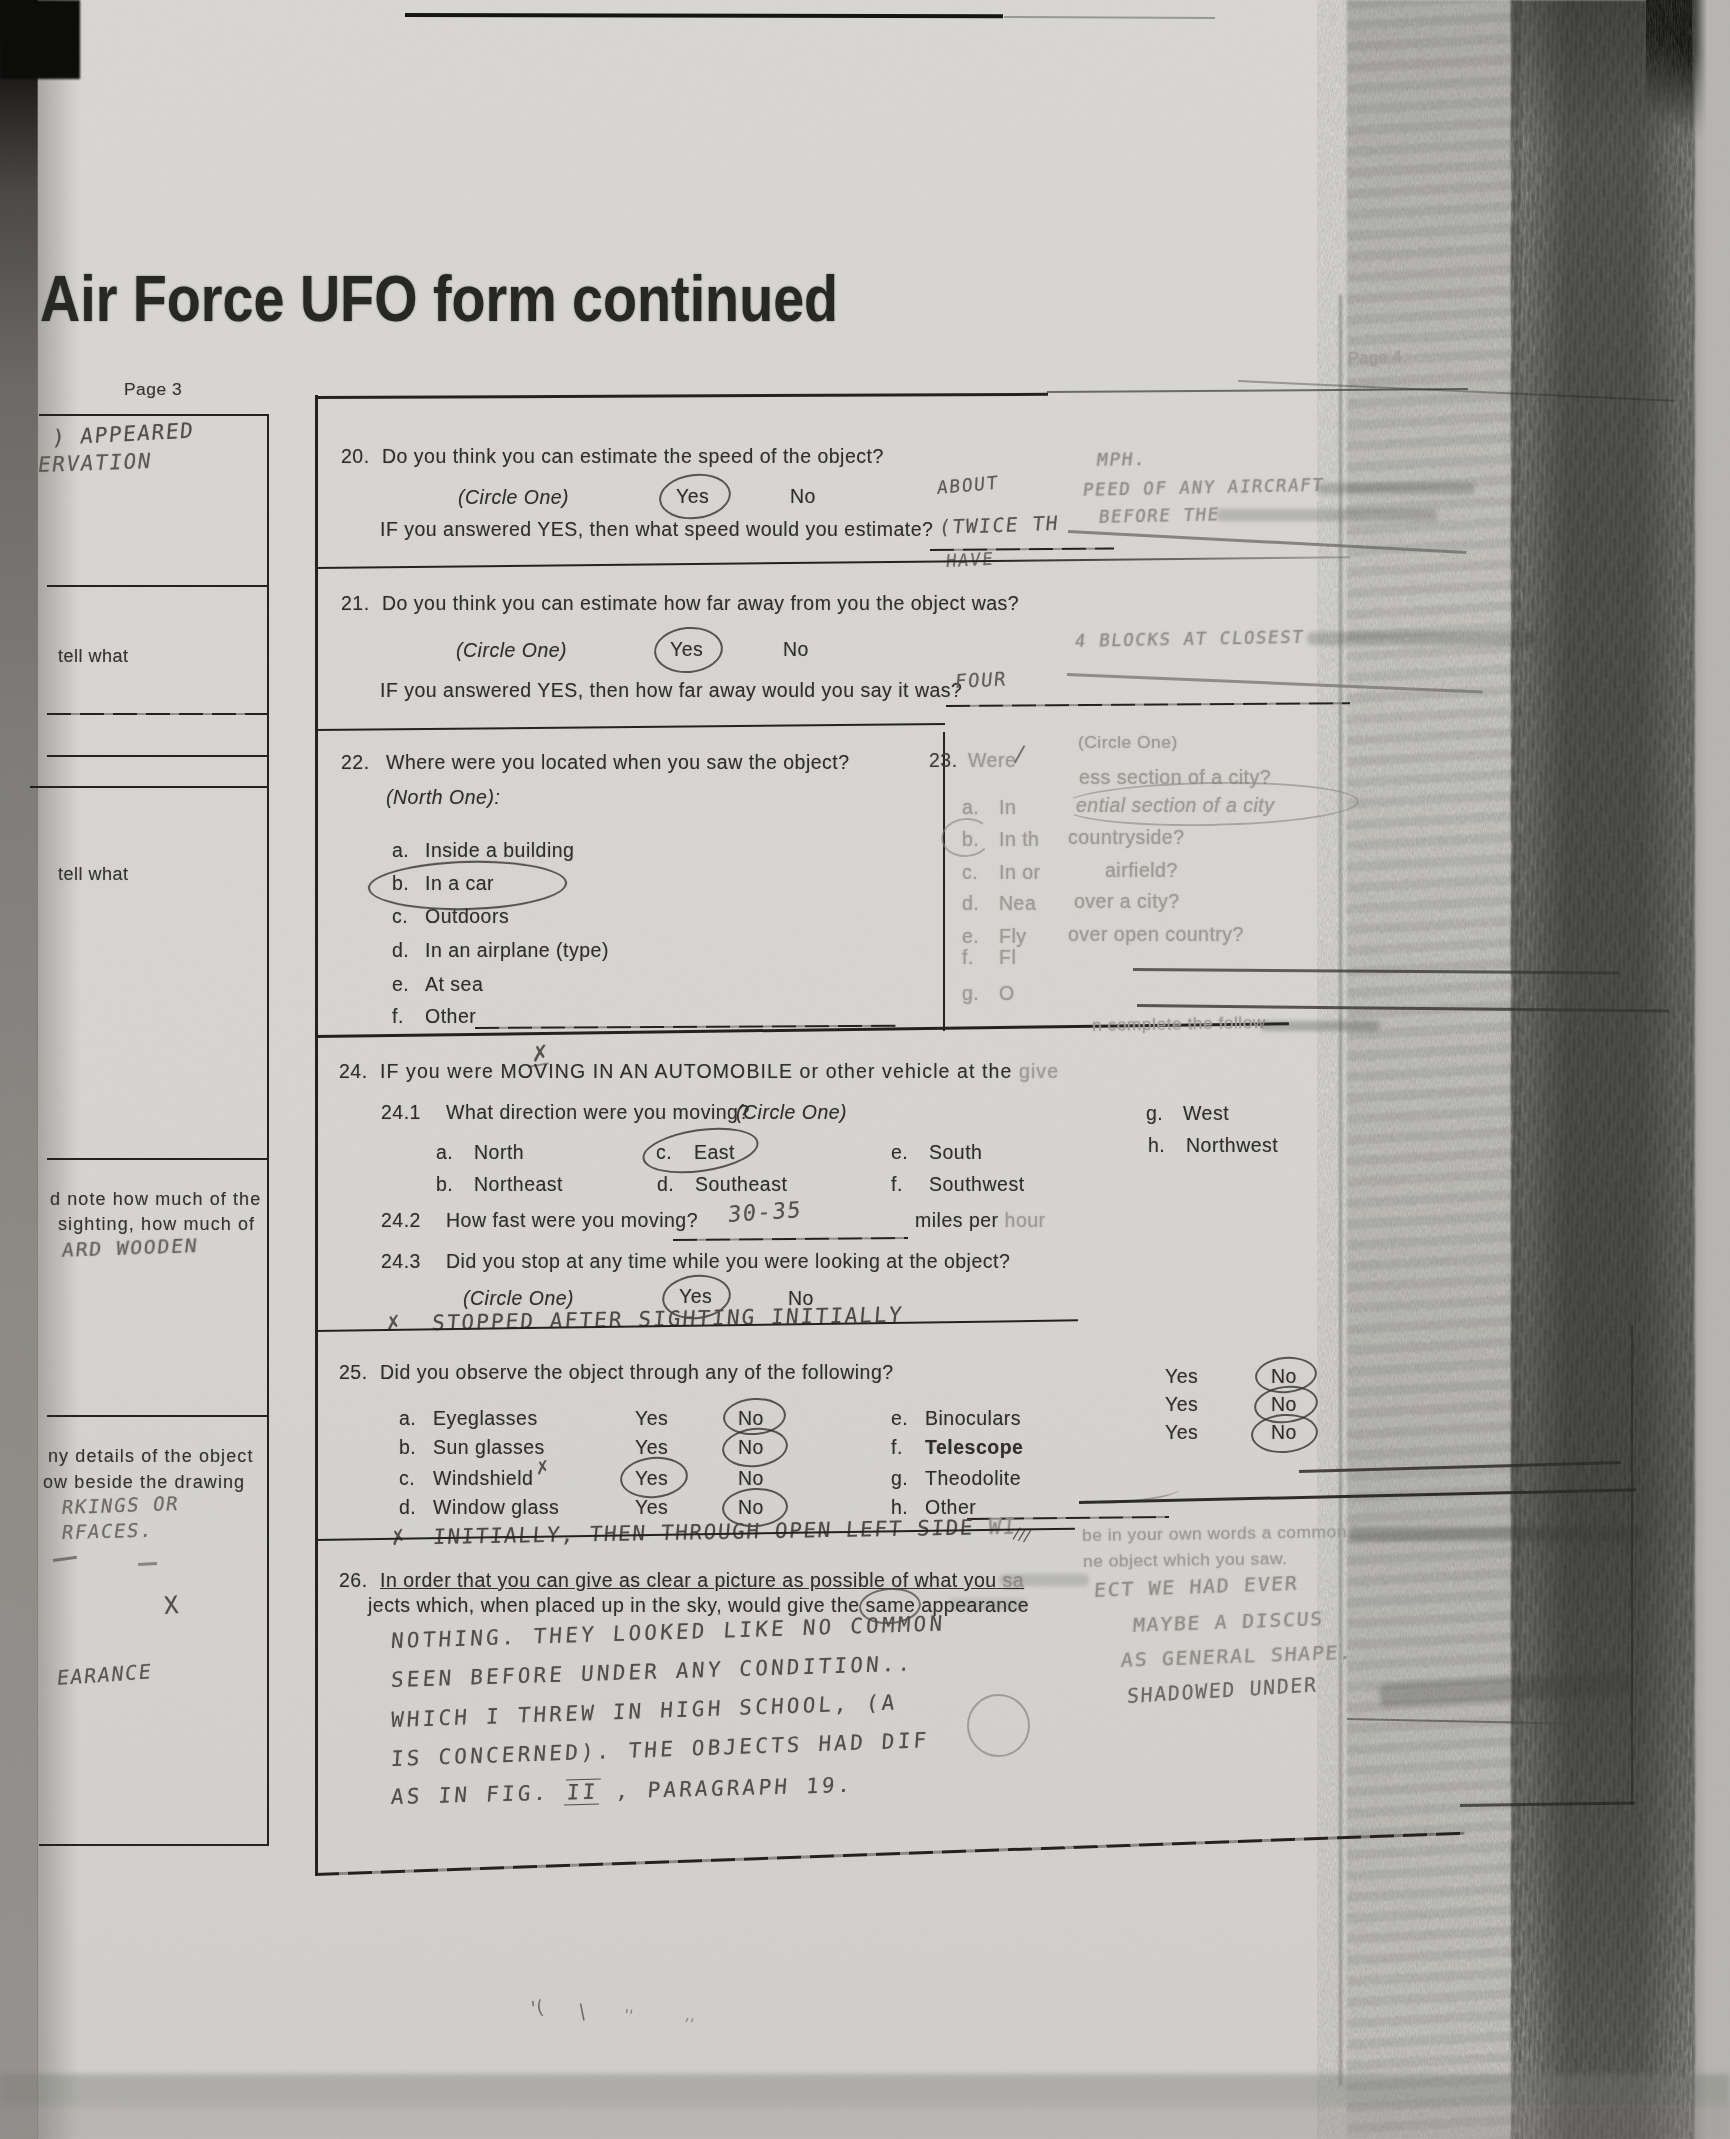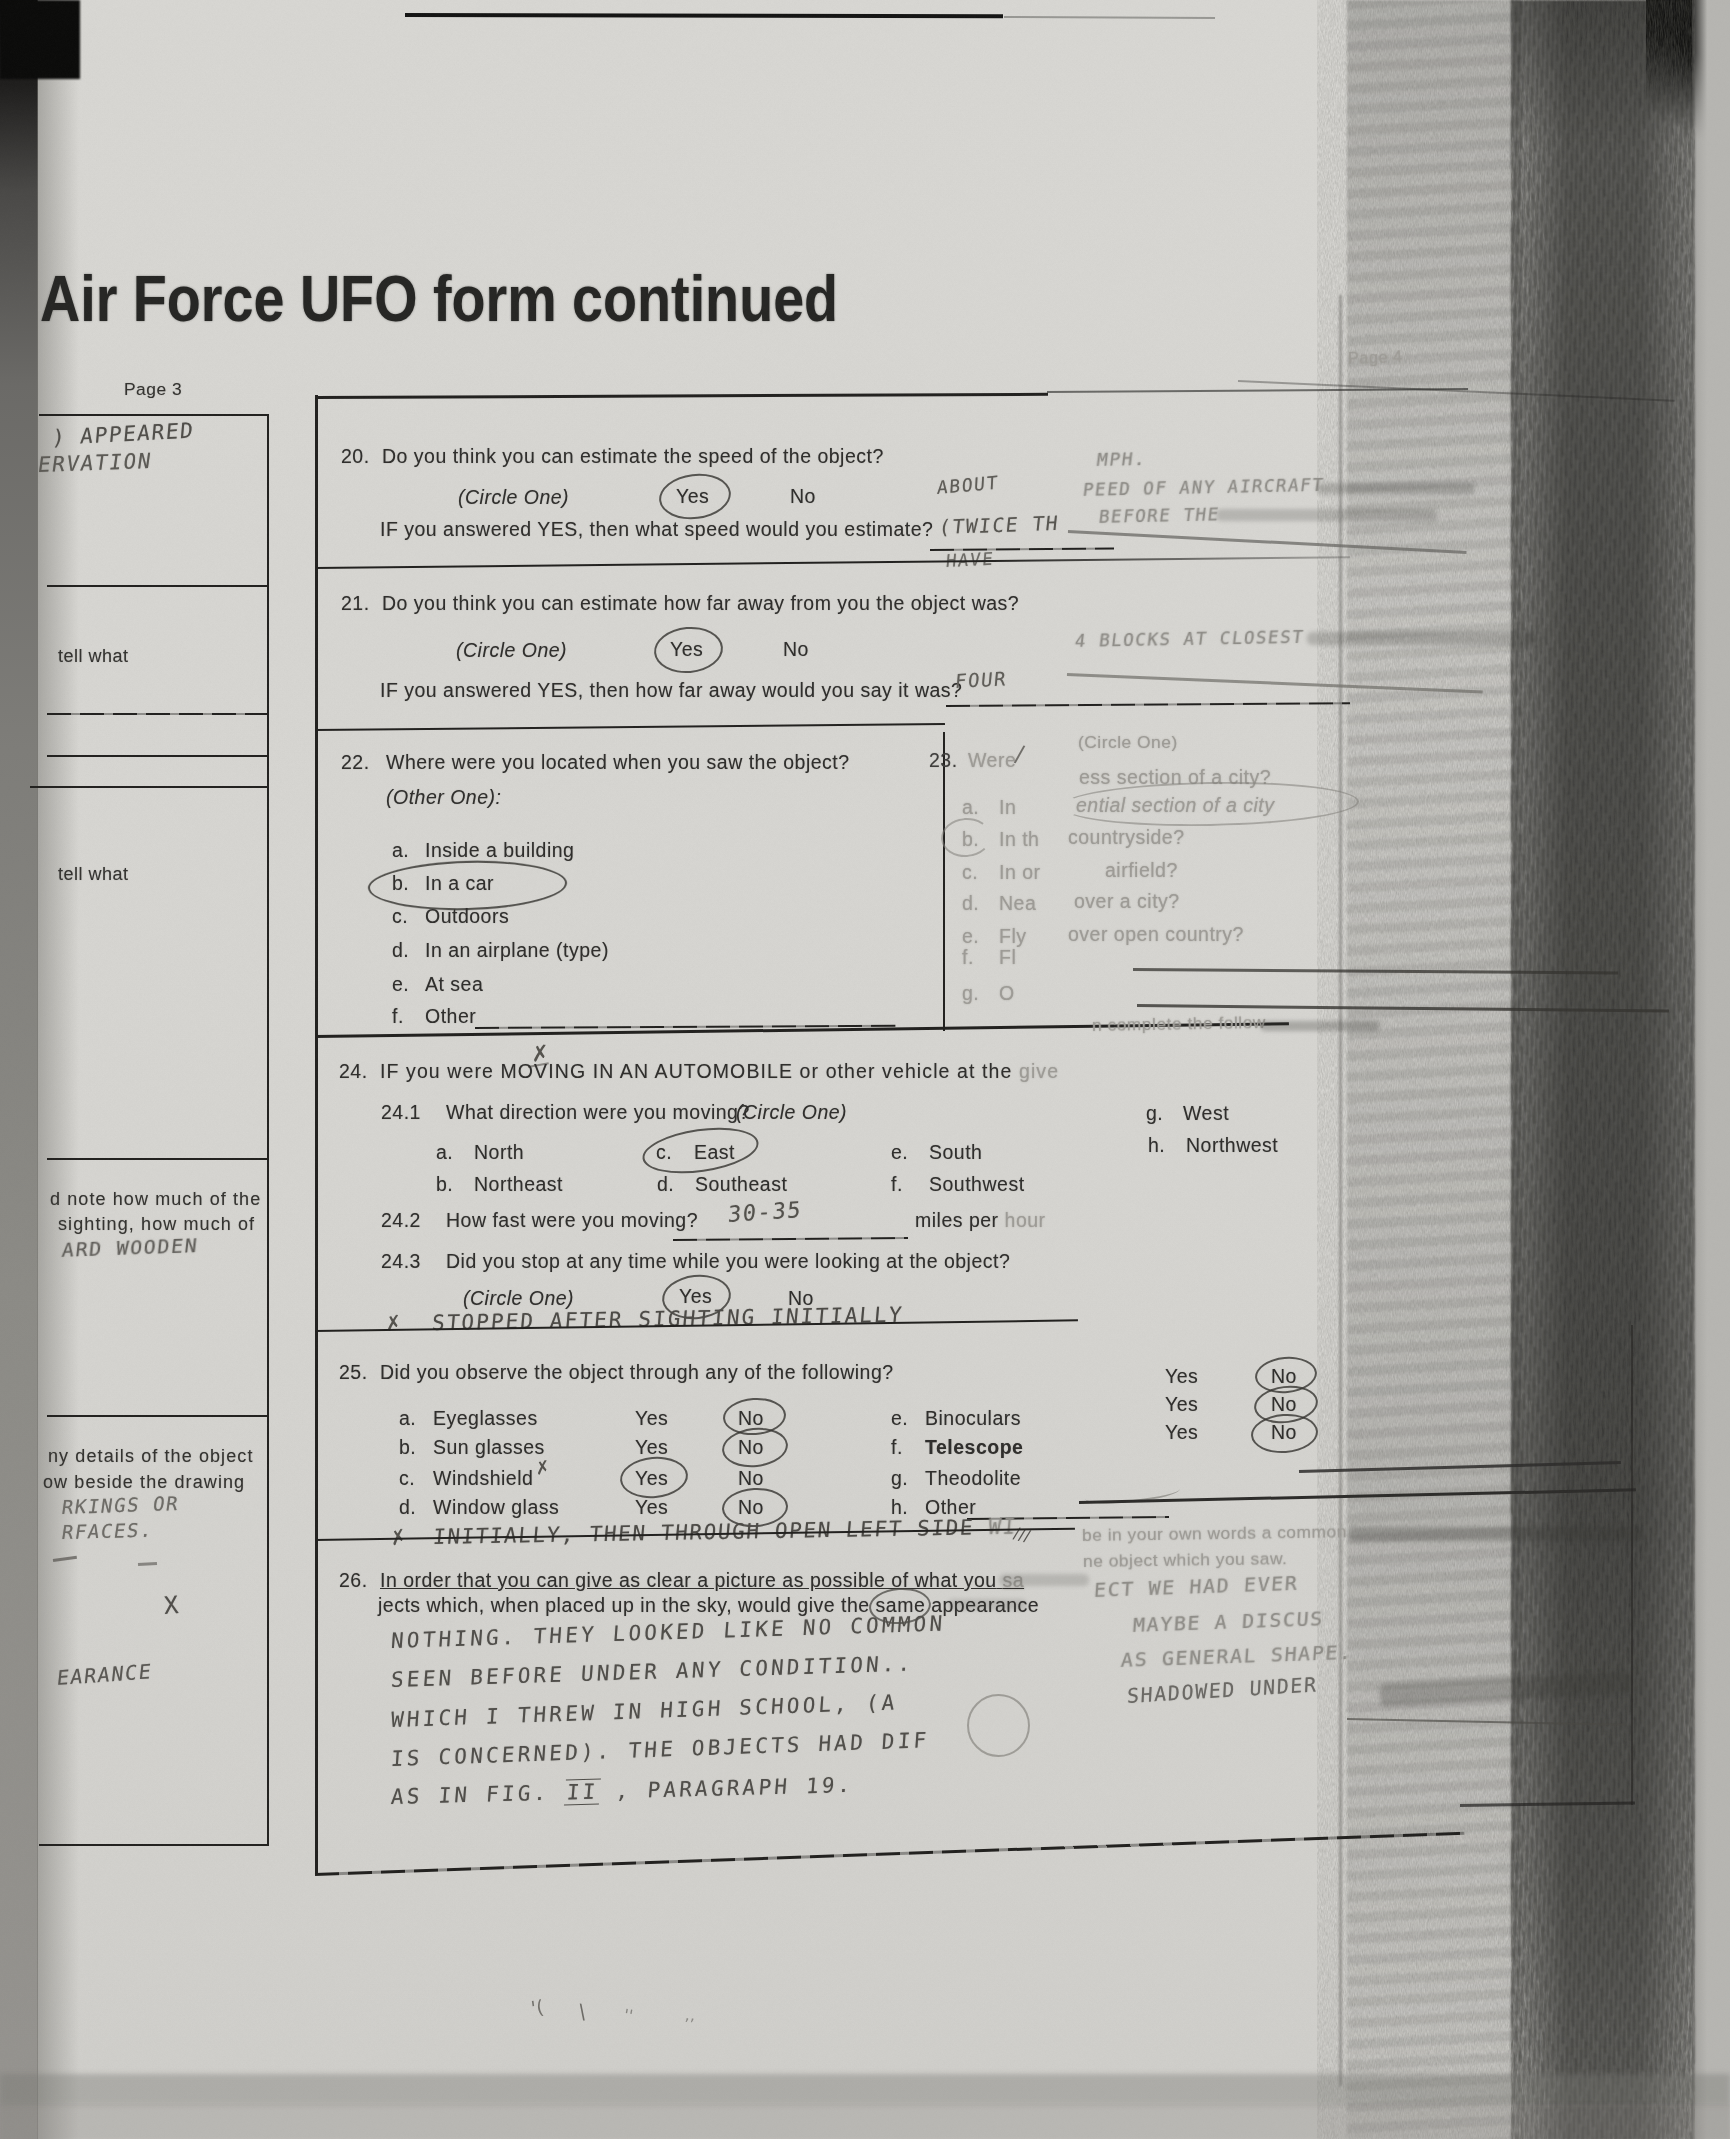--- a/index.html
+++ b/index.html
@@ -141,21 +141,21 @@
   <div class="h hf" style="left:1075px;top:631px;font-size:17.4px;transform:rotate(-1deg) skewX(-8deg);">4 BLOCKS AT CLOSEST</div>
   <div class="sm" style="left:1307px;top:632px;width:232px;height:12.6px;opacity:.45;"></div>
   <div class="ln" style="left:1067px;top:673px;width:416px;height:2.6px;background:#6f6d68;opacity:.7;transform:rotate(2.4deg);"></div>
   <div class="p" style="left:380px;top:680px;">IF you answered YES, then how far away would you say it was?</div>
   <div class="h" style="left:955px;top:670px;font-size:19px;color:#605e59;transform:rotate(-3deg) skewX(-8deg);">FOUR</div>
   <div class="ln lnd" style="left:946px;top:705px;width:404px;transform:rotate(-.4deg);"></div>
   <div class="ln" style="left:315px;top:729px;width:630px;transform:rotate(-.55deg);"></div>
 
   <div class="p" style="left:341px;top:752px;">22.</div>
   <div class="p" style="left:386px;top:752px;">Where were you located when you saw the object?</div>
-  <div class="p it" style="left:386px;top:787px;">(Other One):</div>
+  <div class="p it" style="left:386px;top:787px;">(North One):</div>
   <div class="p" style="left:392px;top:840px;">a.</div>
   <div class="p" style="left:425px;top:840px;">Inside a building</div>
   <div class="p" style="left:392px;top:873px;">b.</div>
   <div class="p" style="left:425px;top:873px;">In a car</div>
   <div class="circ" style="left:368px;top:861px;width:195px;height:45px;transform:rotate(-1.5deg);box-shadow:0 0 0 0.5px rgba(52,51,48,.25);"></div>
   <div class="p" style="left:392px;top:906px;">c.</div>
   <div class="p" style="left:425px;top:906px;">Outdoors</div>
   <div class="p" style="left:392px;top:940px;">d.</div>
   <div class="p" style="left:425px;top:940px;">In an airplane (type)</div>
   <div class="p" style="left:392px;top:974px;">e.</div>
@@ -299,21 +299,21 @@
   </div>
   <div class="hm" style="left:1014px;top:1523px;font-size:16px;color:#55534f;transform:rotate(14deg);">///</div>
   <div class="ln" style="left:315px;top:1539px;width:760px;transform:rotate(-.85deg);"></div>
 
   <div class="p" style="left:339px;top:1570px;">26.</div>
   <div class="p" style="left:380px;top:1570px;text-decoration:underline;">
     <span>In order that you can give as clear a picture as possible of what you</span>
     <span class="pf">sa</span>
   </div>
   <div class="sm" style="left:999px;top:1574px;width:90px;height:11.6px;opacity:.35;"></div>
-  <div class="p" style="left:378px;top:1595px;">
+  <div class="p" style="left:368px;top:1595px;">
     <span>jects which, when placed up in the sky, would give the </span><span class="circled"><span>same</span></span><span> appearance</span>
   </div>
   <div class="sm" style="left:948px;top:1599px;width:79px;height:10.5px;opacity:.3;"></div>
 
   <div class="p pf" style="left:1082px;top:1526px;font-size:17.4px;transform:rotate(-.8deg);">be in your own words a common</div>
   <div class="sm" style="left:1349px;top:1527px;width:295px;height:13.7px;opacity:.55;"></div>
   <div class="p pf" style="left:1083px;top:1552px;font-size:17.4px;transform:rotate(-.8deg);">ne object which you saw.</div>
 
   <div class="h" style="left:391px;top:1629px;font-size:21px;letter-spacing:3.2px;color:#504e4a;transform:rotate(-1.8deg) skewX(-6deg);">NOTHING.  THEY LOOKED LIKE NO COMMON</div>
   <div class="h hf" style="left:1094px;top:1578px;font-size:20px;transform:rotate(-2deg) skewX(-6deg);">ECT WE HAD EVER</div>

